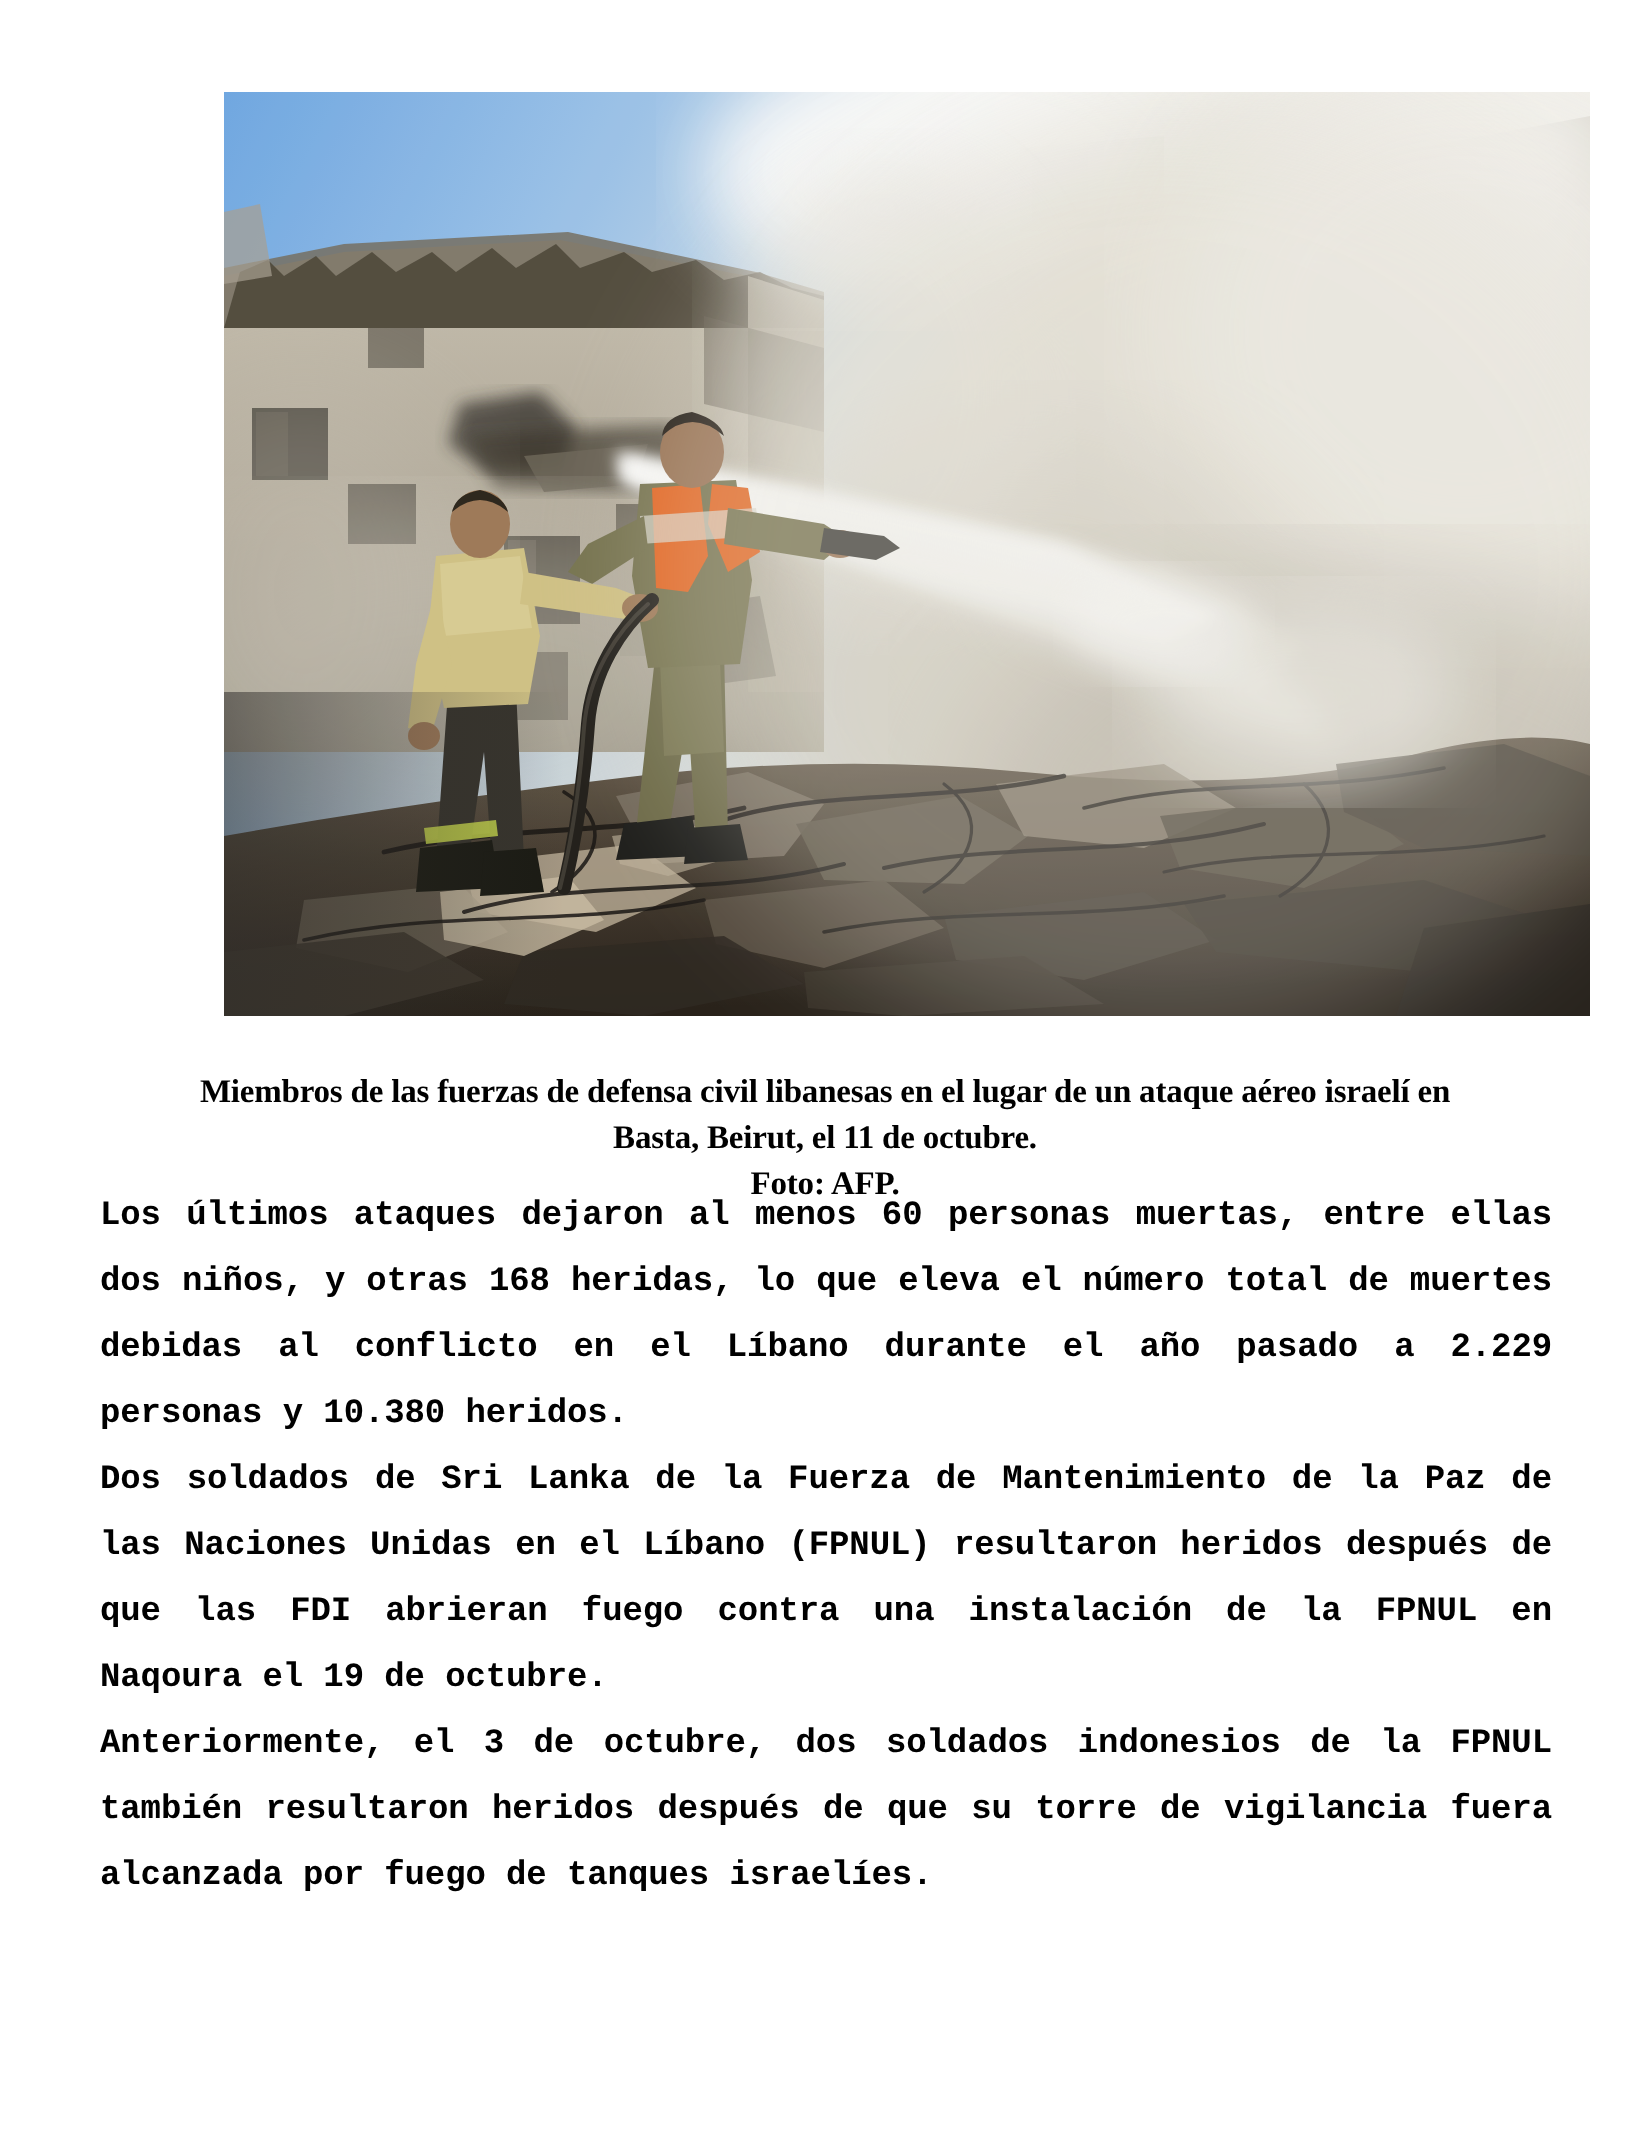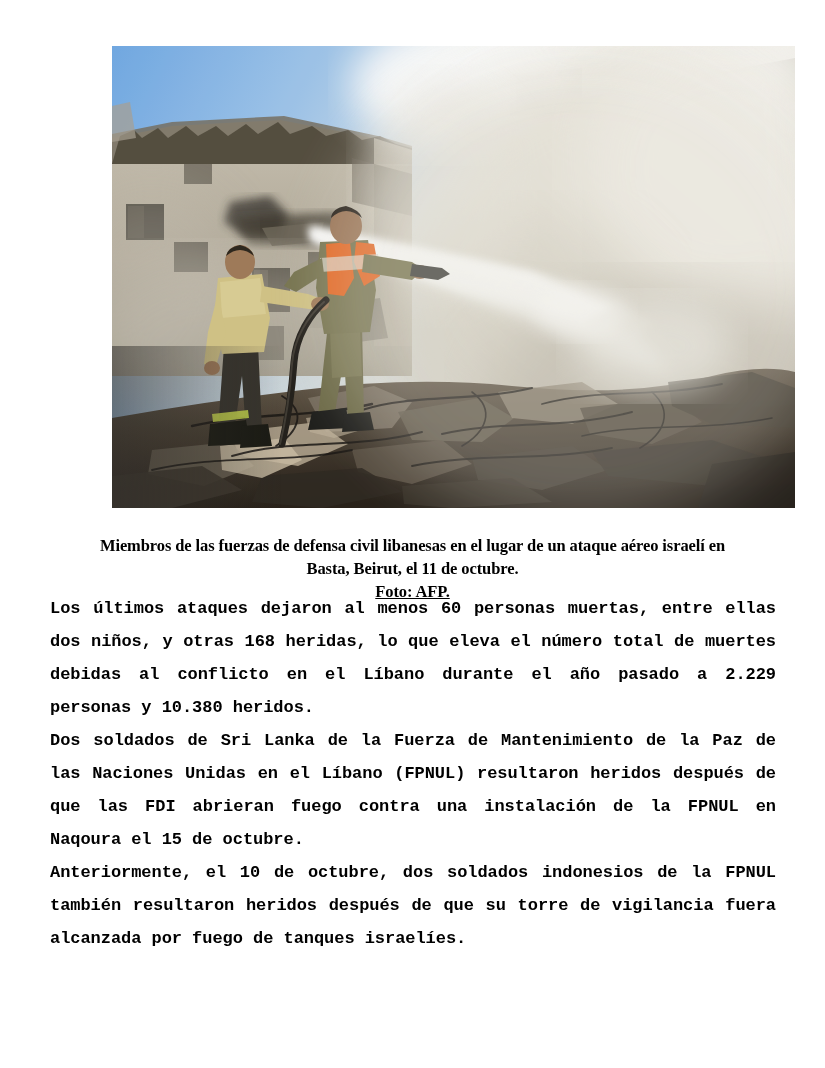--- a/index.html
+++ b/index.html
@@ -46,21 +46,21 @@
     top: 498px;
     width: 725px;
     text-align: center;
     font-weight: bold;
     font-size: 16.5px;
     line-height: 23px;
     letter-spacing: -0.1px;
     margin-top: 36px;
   }
   .caption div { white-space: nowrap; }
-  .caption .cap-line-3 { margin-top: 0px; text-decoration: underline; }
+  .caption .cap-line-3 { margin-top: 0px; }
 
   
   .body-copy {
     position: absolute;
     left: 50px;
     top: 592px;
     width: 726px;
     font-family: Liberation Mono, monospace;
   }
   .body-copy p {
@@ -313,17 +313,17 @@
   </figure>
 
   <figcaption class="caption">
     <div class="cap-line-1">Miembros de las fuerzas de defensa civil libanesas en el lugar de un ataque aéreo israelí en</div>
     <div class="cap-line-2">Basta, Beirut, el 11 de octubre.</div>
     <div class="cap-line-3">Foto: AFP.</div>
   </figcaption>
 
   <div class="body-copy">
     <p>Los últimos ataques dejaron al menos 60 personas muertas, entre ellas dos niños, y otras 168 heridas, lo que eleva el número total de muertes debidas al conflicto en el Líbano durante el año pasado a 2.229 personas y 10.380 heridos.</p>
-    <p>Dos soldados de Sri Lanka de la Fuerza de Mantenimiento de la Paz de las Naciones Unidas en el Líbano (FPNUL) resultaron heridos después de que las FDI abrieran fuego contra una instalación de la FPNUL en Naqoura el 15 de octubre.</p>
-    <p>Anteriormente, el 10 de octubre, dos soldados indonesios de la FPNUL también resultaron heridos después de que su torre de vigilancia fuera alcanzada por fuego de tanques israelíes.</p>
+    <p>Dos soldados de Sri Lanka de la Fuerza de Mantenimiento de la Paz de las Naciones Unidas en el Líbano (FPNUL) resultaron heridos después de que las FDI abrieran fuego contra una instalación de la FPNUL en Naqoura el 19 de octubre.</p>
+    <p>Anteriormente, el 3 de octubre, dos soldados indonesios de la FPNUL también resultaron heridos después de que su torre de vigilancia fuera alcanzada por fuego de tanques israelíes.</p>
   </div>
 
 </div>
 
 </body></html>

